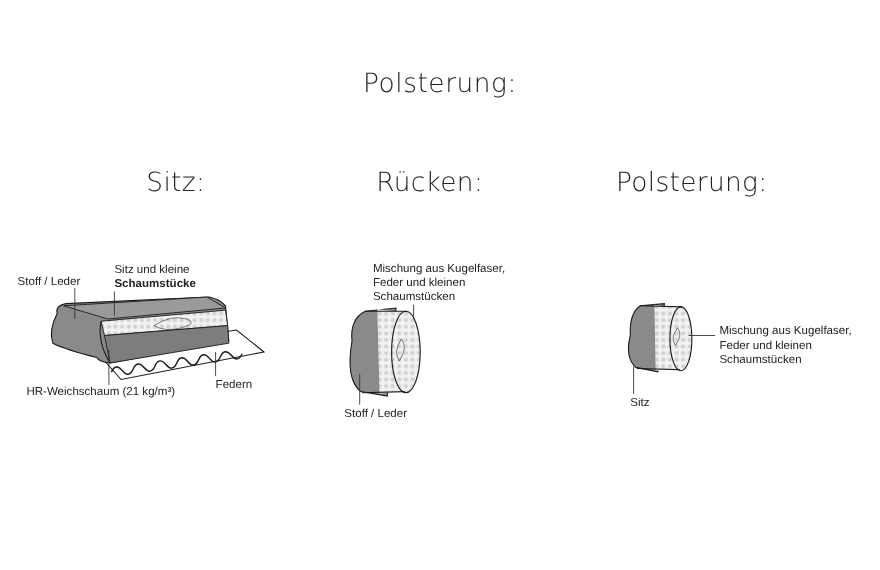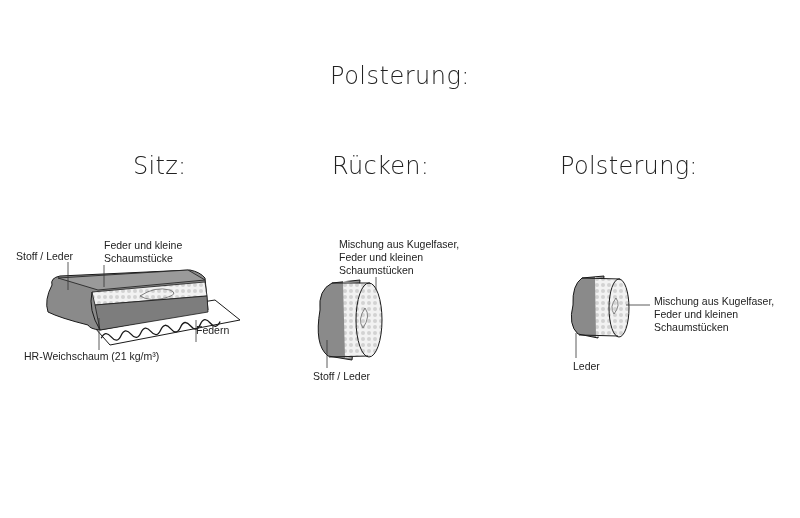--- a/index.html
+++ b/index.html
@@ -8,21 +8,21 @@
   .section-head { position: absolute; top: 152px; font-family: "DejaVu Sans", sans-serif; font-weight: 200; font-size: 24px; color: #222; letter-spacing: 0.3px; }
   .lbl { position: absolute; font-family: "Liberation Sans", sans-serif; font-size: 10.5px; line-height: 13px; color: #222; white-space: nowrap; }
   svg { position: absolute; left: 0; top: 0; }
 </style>
 </head>
 <body>
 
 <div class="title">Polsterung:</div>
 
 <div class="section-head" style="left:133px;">Sitz:</div>
-<div class="section-head" style="left:332px;text-align:center;">Rücken:</div>
+<div class="section-head" style="left:342px;text-align:center;">Rücken:</div>
 <div class="section-head" style="left:560px;">Polsterung:</div>
 
 <svg width="800" height="518" viewBox="0 0 800 518">
   <defs>
     <pattern id="dots" width="6" height="6" patternUnits="userSpaceOnUse">
       <rect width="6" height="6" fill="#f2f2f2"></rect>
       <circle cx="3" cy="3" r="2" fill="#d2d2d2"></circle>
     </pattern>
   </defs>
 
@@ -64,26 +64,26 @@
     <ellipse cx="619" cy="308" rx="10" ry="29" fill="url(#dots)" stroke="#1a1a1a" stroke-width="1"></ellipse>
     <path d="M616 298 q5 7 -2 16 q-5 -7 2 -16" fill="none" stroke="#555" stroke-width="0.7"></path>
     <line x1="582" y1="278" x2="620" y2="279" stroke="#1a1a1a" stroke-width="1"></line>
     <line x1="579" y1="335" x2="618" y2="336" stroke="#1a1a1a" stroke-width="1"></line>
   </g>
   <line x1="626" y1="305" x2="650" y2="305" stroke="#333" stroke-width="0.8"></line>
   <line x1="576" y1="333" x2="576" y2="358" stroke="#333" stroke-width="0.8"></line>
 </svg>
 
 <div class="lbl" style="left:16px;top:250px;">Stoff / Leder</div>
-<div class="lbl" style="left:104px;top:239px;">Feder und kleine</div>
-<div class="lbl" style="left:104px;top:252px;">Schaumstücke</div>
+<div class="lbl" style="left:104px;top:239px;">Sitz und kleine</div>
+<div class="lbl" style="left:104px;top:252px;font-weight:bold;">Schaumstücke</div>
 <div class="lbl" style="left:24px;top:350px;">HR-Weichschaum (21 kg/m³)</div>
-<div class="lbl" style="left:196px;top:324px;">Federn</div>
+<div class="lbl" style="left:196px;top:344px;">Federn</div>
 
 <div class="lbl" style="left:339px;top:238px;">Mischung aus Kugelfaser,</div>
 <div class="lbl" style="left:339px;top:251px;">Feder und kleinen</div>
 <div class="lbl" style="left:339px;top:264px;">Schaumstücken</div>
 <div class="lbl" style="left:313px;top:370px;">Stoff / Leder</div>
 
 <div class="lbl" style="left:654px;top:295px;">Mischung aus Kugelfaser,</div>
 <div class="lbl" style="left:654px;top:308px;">Feder und kleinen</div>
 <div class="lbl" style="left:654px;top:321px;">Schaumstücken</div>
-<div class="lbl" style="left:573px;top:360px;">Leder</div>
+<div class="lbl" style="left:573px;top:360px;">Sitz</div>
 
 </body></html>

